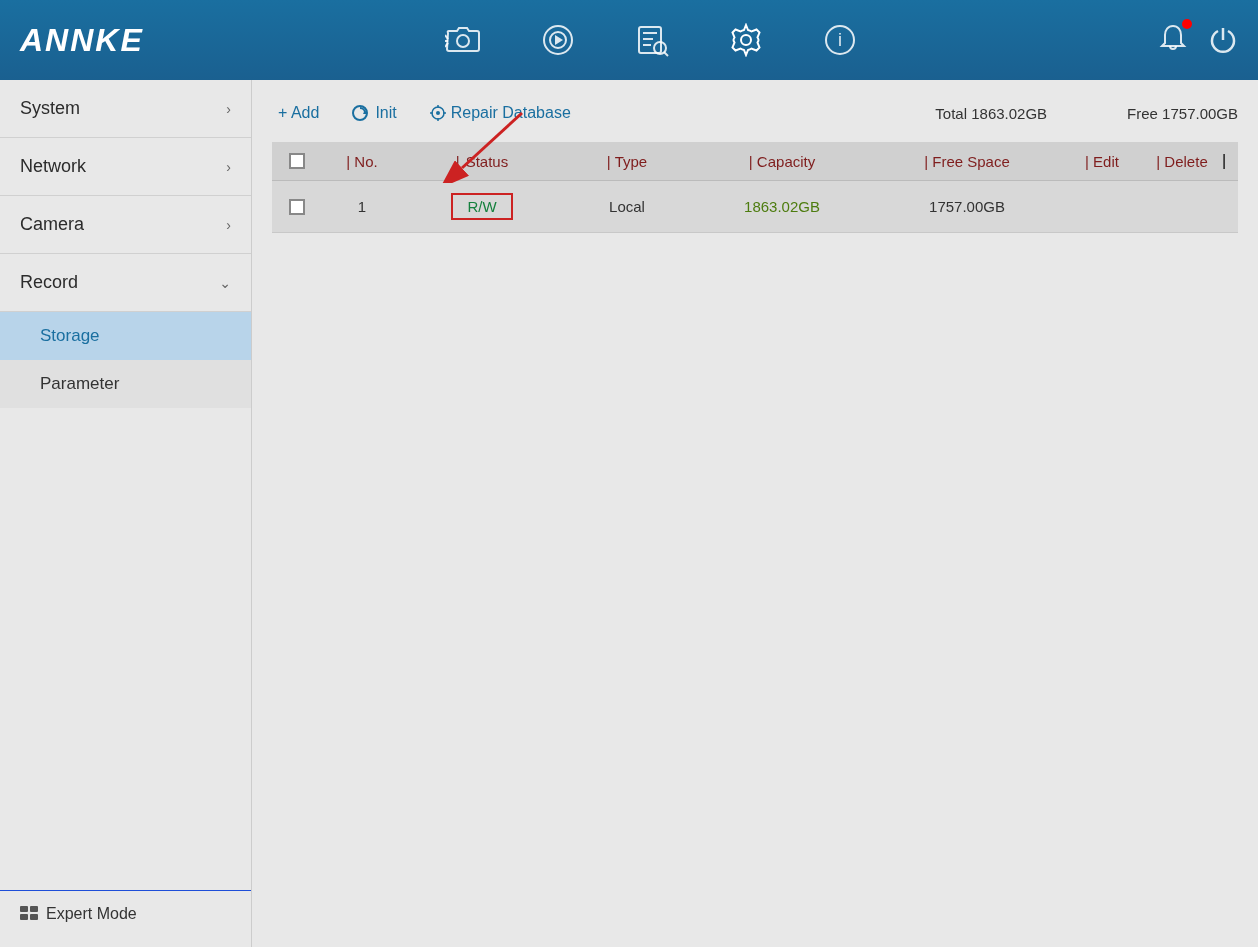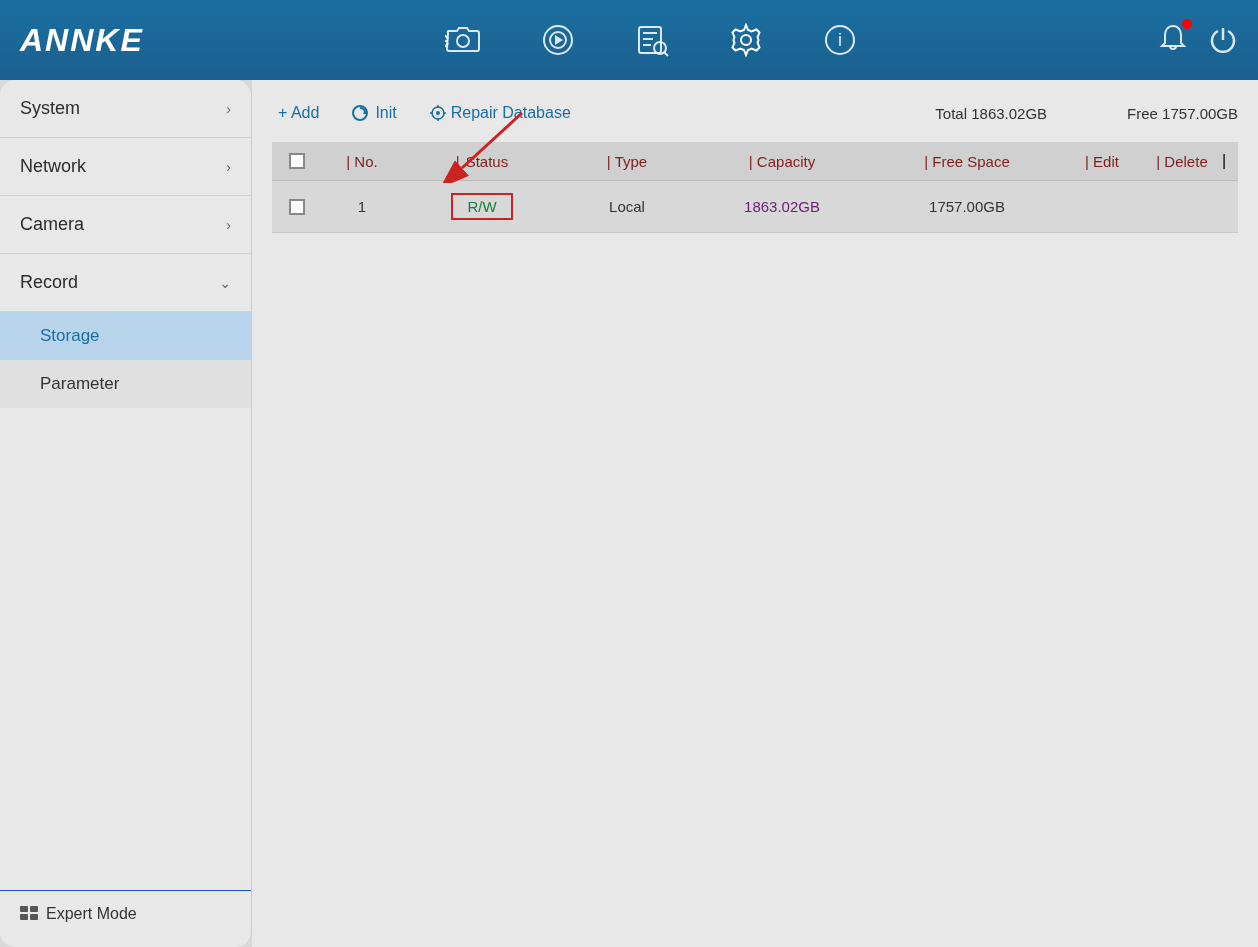--- a/index.html
+++ b/index.html
@@ -65,21 +65,20 @@
     }
 
     
     .sidebar {
       width: 252px;
       background: #e8e8e8;
       border-right: 1px solid #ccc;
       display: flex;
       flex-direction: column;
       padding-bottom: 10px;
-      border-radius: 15px;
     }
     .sidebar-item {
       display: flex;
       align-items: center;
       justify-content: space-between;
       padding: 18px 20px;
       font-size: 18px;
       color: #2c2c2c;
       cursor: pointer;
       border-bottom: 1px solid #d0d0d0;
@@ -172,21 +171,21 @@
       border-bottom: 1px solid #c8c8c8;
       padding: 12px 0;
     }
     .table-row-data:nth-child(odd) {
       background: #d0d0d0;
     }
     .col-checkbox { width: 50px; display: flex; justify-content: center; }
     .col-no { width: 80px; text-align: center; font-size: 15px; color: #333; }
     .col-status { width: 160px; display: flex; justify-content: center; }
     .col-type { width: 130px; text-align: center; font-size: 15px; color: #333; }
-    .col-capacity { width: 180px; text-align: center; font-size: 15px; color: #701a75; }
+    .col-capacity { width: 180px; text-align: center; font-size: 15px; color: #4d7c0f; }
     .col-freespace { width: 190px; text-align: center; font-size: 15px; color: #333; }
     .col-edit { width: 80px; text-align: center; font-size: 15px; color: #333; }
     .col-delete { width: 80px; text-align: center; font-size: 15px; color: #333; }
 
     .status-badge {
       border: 2px solid #cc2222;
       padding: 3px 14px;
       font-size: 15px;
       color: #15803d;
       background: transparent;

